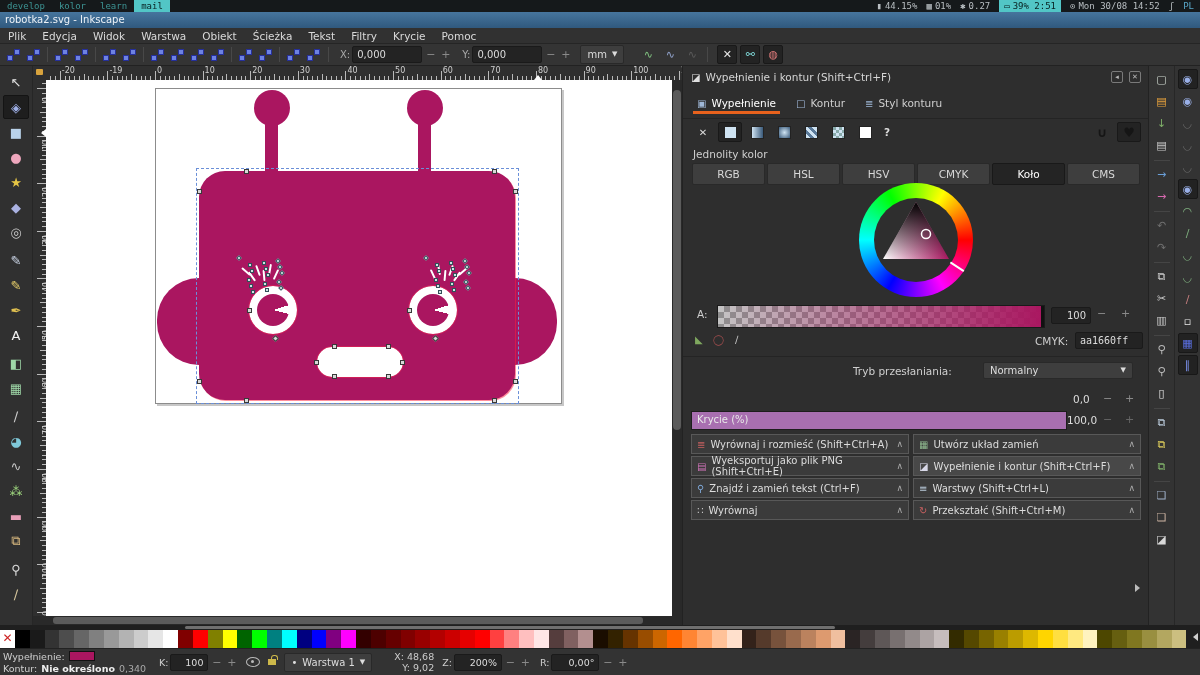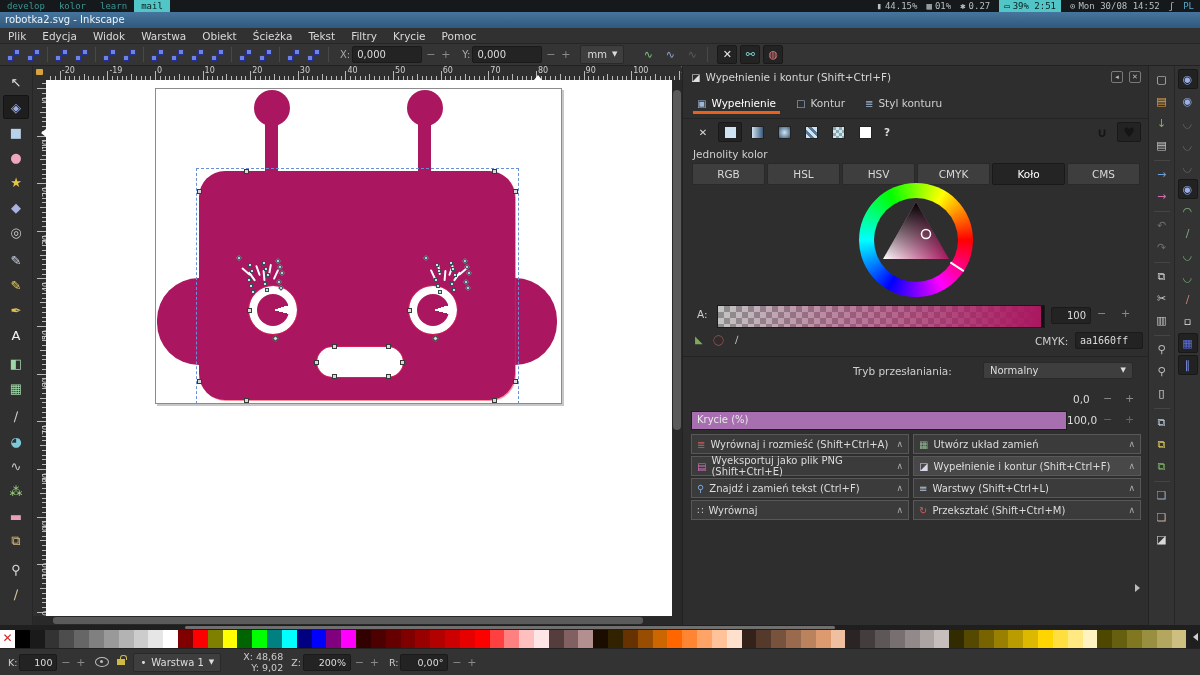--- a/index.html
+++ b/index.html
@@ -916,20 +916,31 @@
       <div class="swatch" style="background: rgb(102, 95, 16);"></div>
       <div class="swatch" style="background: rgb(128, 119, 32);"></div>
       <div class="swatch" style="background: rgb(153, 143, 64);"></div>
       <div class="swatch" style="background: rgb(179, 167, 96);"></div>
       <div class="swatch" style="background: rgb(204, 191, 128);"></div>
     </div>
   <div id="pal-arrow"></div>
 </div>
 
 <div class="abs" id="statusbar">
+  <div id="fs-ind">
+    <div class="row">
+      <span style="color:#cfcfcf">Wypełnienie:</span>
+      <span id="fill-swatch" style="background: rgb(170, 22, 96);"></span>
+    </div>
+    <div class="row">
+      <span style="color:#cfcfcf">Kontur:</span>
+      <b style="color:#eee">Nie określono</b>
+      <span style="color:#aaa">0,340</span>
+    </div>
+  </div>
   <div class="sb-group">
     <span style="color:#cfcfcf">K:</span>
     <span class="sb-fld" style="width:28px;text-align:right">100</span>
     <span class="spin">−</span>
     <span class="spin">+</span>
   </div>
   <div class="sb-group">
     <span id="eye-ic"></span>
     <span id="lock-ic"></span>
   </div>

